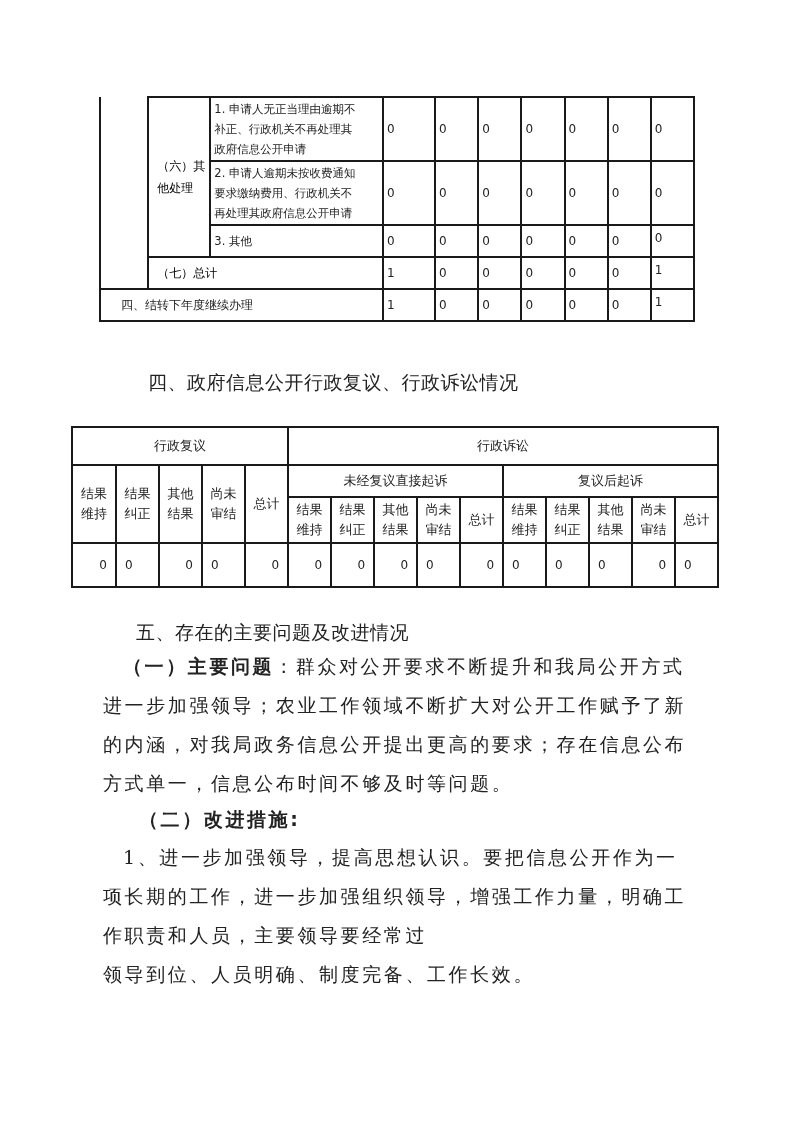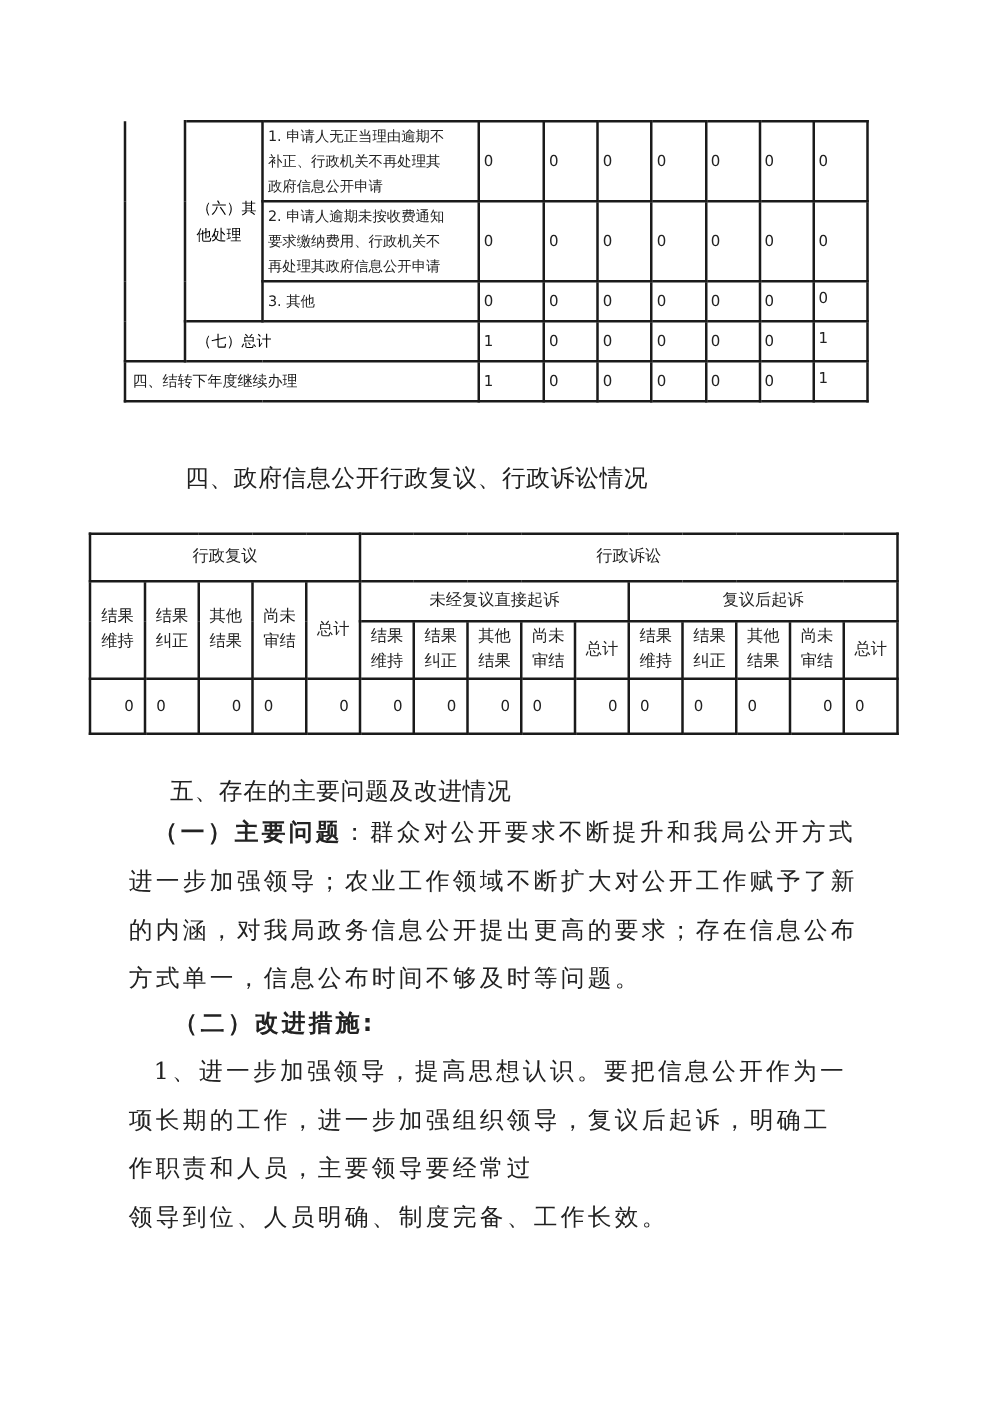--- a/index.html
+++ b/index.html
@@ -8,21 +8,21 @@
   td { border: 2px solid #1a1a1a; padding: 0; vertical-align: middle; }
 
   
   #t1 { left: 99px; top: 96px; width: 596px; table-layout: fixed; font-size: 12px; }
   #t1 td { height: 0; }
   #t1 td.blank { border-top: none; }
   #t1 .cat { font-size: 12px; line-height: 22px; padding: 0 4px 0 8px; color: #000000; }
   #t1 .sub { font-size: 11.5px; line-height: 20px; padding: 0 3px; color: #222; }
   #t1 .num { font-size: 12px; padding: 0 3px; color: #222; }
   #t1 .num.hi { vertical-align: top; padding-top: 5px; }
-  #t1 .row-label { padding-left: 5px; font-size: 12px; }
+  #t1 .row-label { padding-left: 20px; font-size: 12px; }
 
   
   .h-section { position: absolute; font-size: 19px; color: #222; letter-spacing: 0.5px; }
   #h4 { left: 148px; top: 370px; }
 
   
   #t2 { left: 71px; top: 426px; width: 530px; table-layout: fixed; font-family: "DejaVu Serif", serif; font-size: 13px; padding-left: 28px; }
   #t2 td { text-align: center; color: #222; line-height: 20px; }
   #t2 .val { font-family: "DejaVu Sans", sans-serif; font-size: 12px; }
   #t2 .val.r { text-align: right; padding-right: 8px; }
@@ -229,16 +229,16 @@
   <span class="line">的内涵，对我局政务信息公开提出更高的要求；存在信息公布</span>
   <span class="line">方式单一，信息公布时间不够及时等问题。</span>
 </div>
 
 <div id="p2h" class="para">
   <span class="line indent1 bold">（二）改进措施:</span>
 </div>
 
 <div id="p2" class="para">
   <span class="line indent2">1、进一步加强领导，提高思想认识。要把信息公开作为一</span>
-  <span class="line">项长期的工作，进一步加强组织领导，复议后起诉，明确工</span>
+  <span class="line">项长期的工作，进一步加强组织领导，增强工作力量，明确工</span>
   <span class="line">作职责和人员，主要领导要经常过</span>
   <span class="line">领导到位、人员明确、制度完备、工作长效。</span>
 </div>
 
 </body></html>

